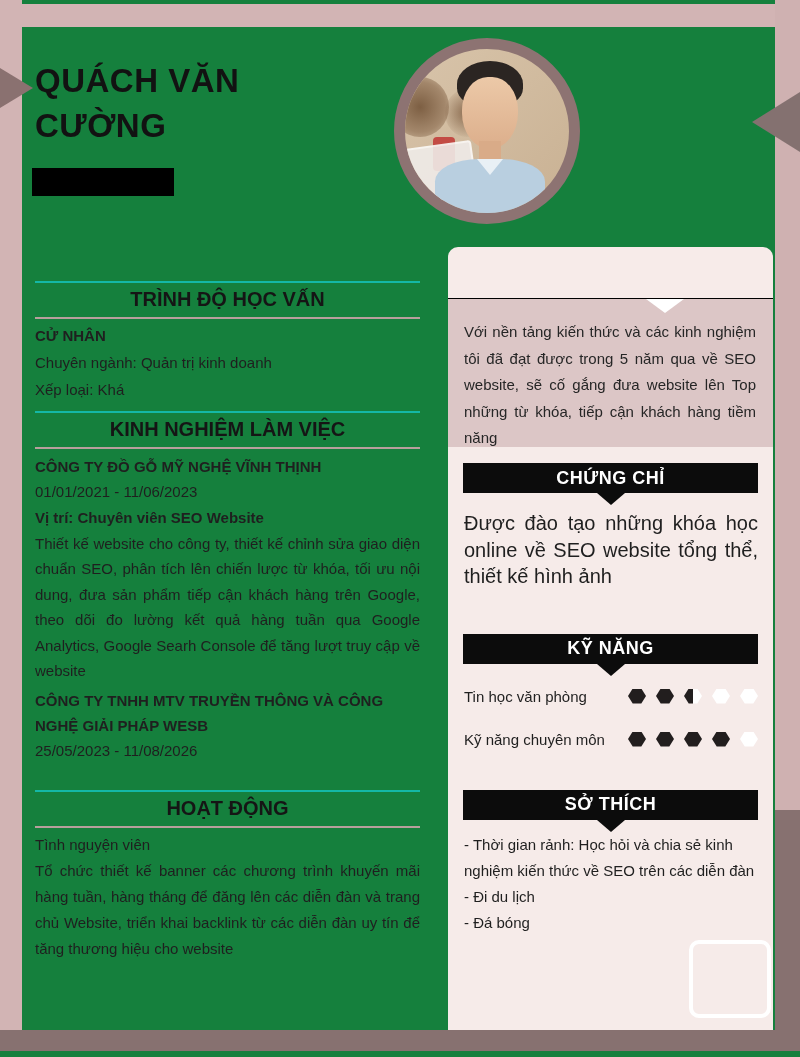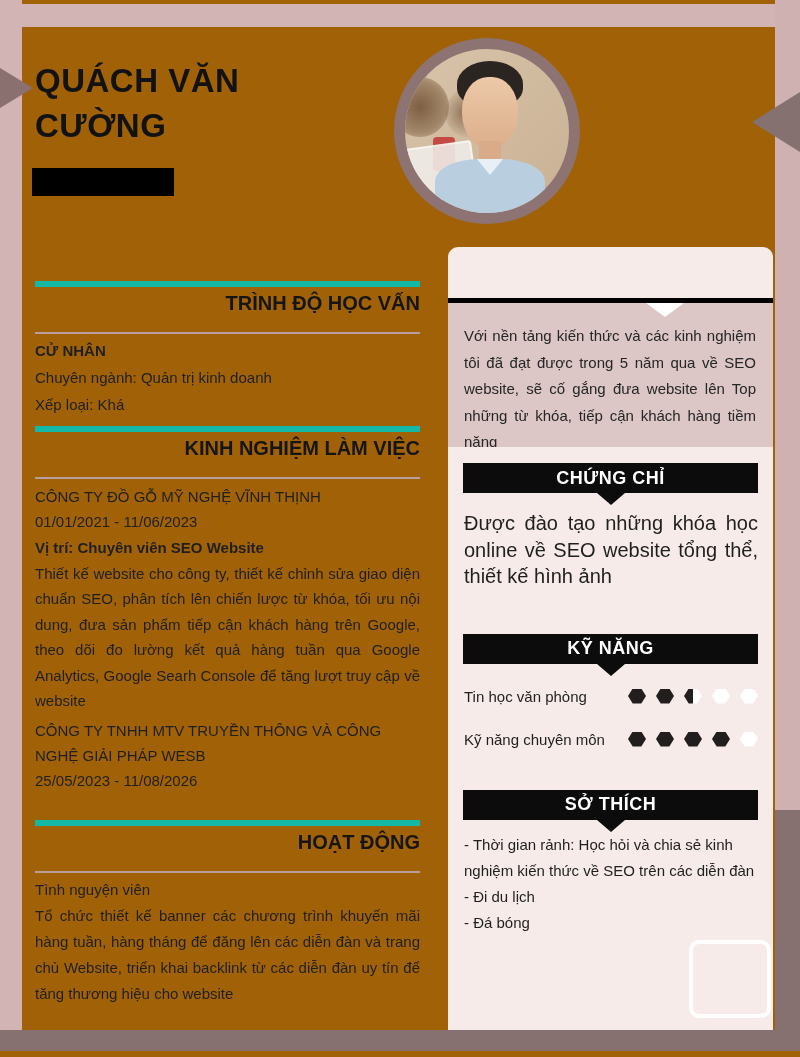--- a/index.html
+++ b/index.html
@@ -1,17 +1,17 @@
 <!DOCTYPE html>
 <html><head>
 <meta charset="utf-8">
 <style>
   html,body{margin:0;padding:0;background:#ffffff;}
   .page{
-    position:relative; width:800px; height:1057px; background:#a16207;
+    position:relative; width:800px; height:1057px; background:#15803d;
     font-family:"Liberation Sans", sans-serif; color:#1f1f1f; overflow:hidden;
   }
   
   .top-bar{position:absolute;left:0;top:4px;width:800px;height:23px;background:#d2b4b4;}
   .left-strip{position:absolute;left:0;top:0;width:22px;height:1030px;background:#d2b4b4;}
   .right-strip{position:absolute;left:775px;top:0;width:25px;height:810px;background:#cfb1b1;}
   .right-strip-dark{position:absolute;left:775px;top:810px;width:25px;height:241px;background:#877170;}
   .tri-left{position:absolute;left:0;top:68px;width:0;height:0;
     border-top:20px solid transparent;border-bottom:20px solid transparent;border-left:33px solid #8a7170;}
   .tri-right{position:absolute;right:0;top:92px;width:0;height:0;
@@ -37,38 +37,38 @@
     border-radius:55% 55% 45% 45%;}
   .photo .face{position:absolute;left:57px;top:28px;width:56px;height:72px;
     background:linear-gradient(#ecc9a8,#dcae8b);border-radius:46% 46% 50% 50%;}
   .photo .neck{position:absolute;left:74px;top:92px;width:22px;height:26px;background:#d9ab88;}
   .photo .shirt{position:absolute;left:30px;top:110px;width:110px;height:56px;background:#b9cfe0;
     border-radius:40% 40% 0 0;}
   .photo .collar{position:absolute;left:72px;top:110px;width:0;height:0;
     border-left:13px solid transparent;border-right:13px solid transparent;border-top:16px solid #e9f0f5;}
   
   .lcol{position:absolute;left:35px;top:281px;width:385px;}
-  .sec-heading{border-top:6px solid #14b8a6;border-bottom:2px solid #b89f9d;text-align:right;
-    font-size:20px;font-weight:bold;padding:5px 0 17px;color:#151515;}
+  .sec-heading{border-top:2px solid #14b8a6;border-bottom:2px solid #b89f9d;text-align:center;
+    font-size:20px;font-weight:bold;padding:5px 0 6px;color:#151515;}
   .edu-body{margin-top:3px;font-size:15px;line-height:27px;}
   .bold{font-weight:bold;}
   .sec-gap{height:8px;}
   .job{margin-top:5px;font-size:15px;}
-  .job .company{font-weight:normal;line-height:25px;}
+  .job .company{font-weight:bold;line-height:25px;}
   .job .period{line-height:26px;}
   .job .position{font-weight:bold;line-height:26px;}
   .job .desc{text-align:justify;line-height:25.4px;}
   .act-gap{height:26px;}
   .act-body{margin-top:4px;font-size:15px;line-height:26px;}
   .act-desc{text-align:justify;}
   
   .rcol-top{position:absolute;left:448px;top:247px;width:325px;height:51px;background:#f7ebe9;
     border-radius:10px 10px 0 0;}
   .rcol-intro{position:absolute;left:448px;top:298px;width:325px;height:159px;background:#dcc6c6;
-    border-top:5px solid #000000;box-sizing:border-box;}
+    border-top:1px solid #000000;box-sizing:border-box;}
   .notch{position:absolute;top:0;left:198px;width:0;height:0;
     border-left:19px solid transparent;border-right:19px solid transparent;border-top:14px solid #ffffff;}
   .intro-text{padding:20px 17px 0 16px;font-size:15px;line-height:26.5px;text-align:justify;color:#262626;}
   .rcol-main{position:absolute;left:448px;top:447px;width:325px;height:584px;background:#f6ebe9;}
   .banner{margin:0 15px;height:30px;background:#0c0c0c;color:#ffffff;font-size:18px;font-weight:bold;
     display:flex;align-items:center;justify-content:center;position:relative;letter-spacing:0.5px;}
   .banner::after{content:'';position:absolute;top:100%;left:50%;transform:translateX(-50%);
     border:14px solid transparent;border-top:12px solid #0c0c0c;border-bottom:none;}
   .mt16{margin-top:16px;} .mt44{margin-top:44px;} .mt42{margin-top:42px;}
   .cert-text{margin:17px 15px 0 16px;font-size:20px;line-height:26.5px;text-align:justify;}

